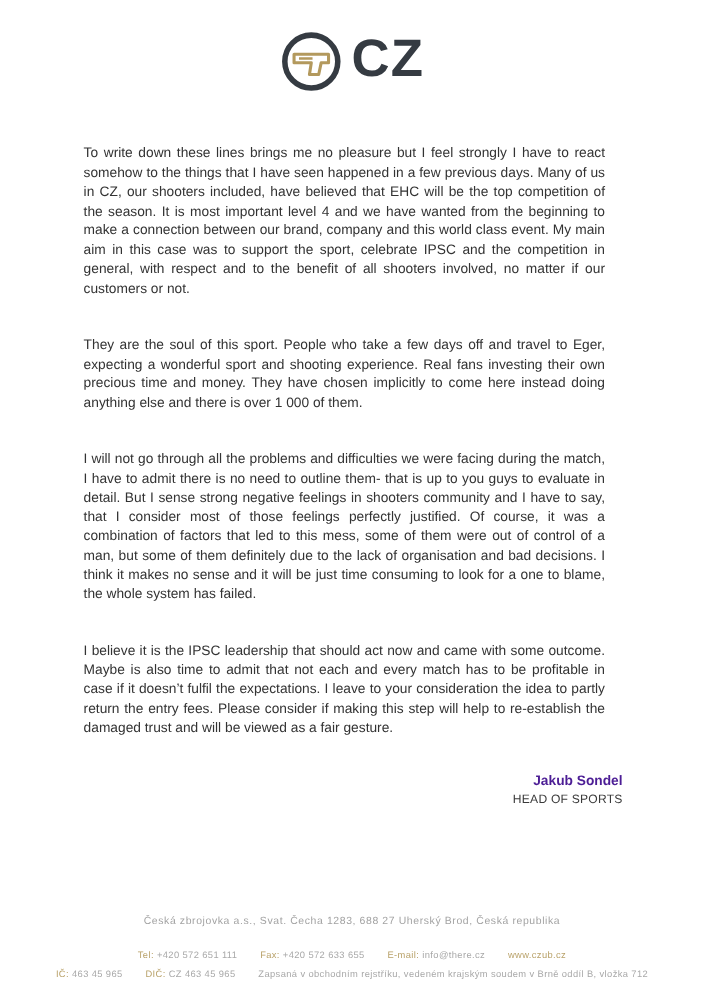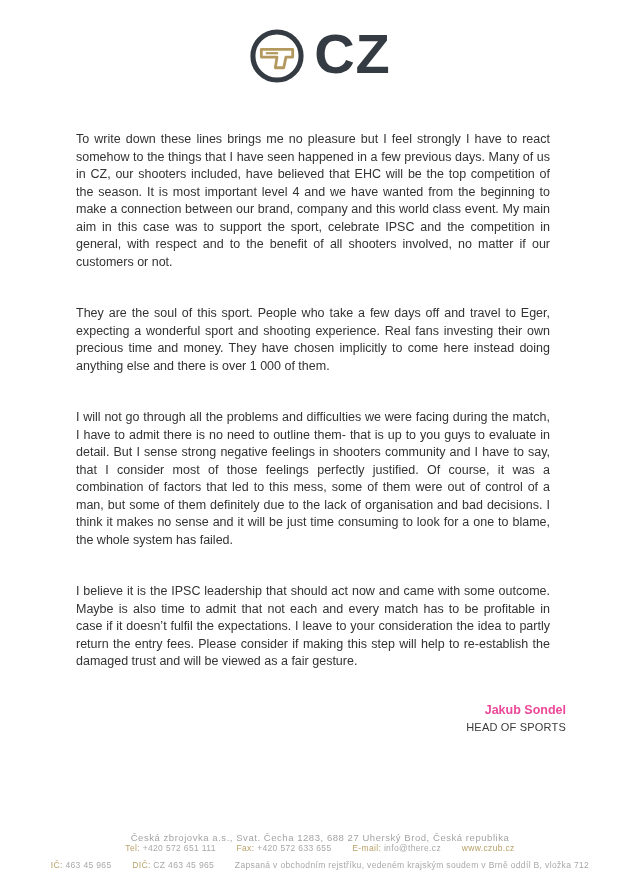--- a/index.html
+++ b/index.html
@@ -16,21 +16,21 @@
   .logo-row {
     position: absolute;
     top: 28px; left: 0; right: 0;
     display: flex;
     justify-content: center;
     align-items: center;
     gap: 9px;
   }
   .logo-icon svg { display: block; }
   .logo-text {
-    font-size: 56px;
+    font-size: 48px;
     font-weight: 700;
     color: #353b42;
     letter-spacing: 1px;
     line-height: 1;
     transform: translateY(-2px);
   }
 
   
   .letter {
     position: absolute;
@@ -44,35 +44,35 @@
   }
   .greeting { margin: 0 0 41px 0; text-align: left; }
   .para { margin: 0 16px 34px 0; }
   .para:last-of-type { margin-bottom: 0; }
 
   .signature {
     margin-top: 31px;
     text-align: right;
     line-height: 17px;
   }
-  .sig-name { font-weight: 700; font-size: 12.5px; color: #ec4899; }
+  .sig-name { font-weight: 700; font-size: 12.5px; color: #4c1d95; }
   .sig-title { font-size: 11px; color: #3a3a3a; letter-spacing: 0.2px; }
 
   
   .footer {
     position: absolute;
     left: 0; right: 0;
     top: 832px;
     text-align: center;
     color: #a6a6a6;
   }
   .f-address {
     font-size: 9.5px;
     letter-spacing: 0.55px;
-    margin-bottom: 0;
+    margin-bottom: 20px;
     color: #a3a3a3;
   }
   .f-line {
     font-size: 8.5px;
     letter-spacing: 0.35px;
     margin-bottom: 7px;
     color: #a8a8a8;
   }
   .f-line .seg { margin: 12px 9px; white-space: nowrap; }
   .lbl { color: #b9a26a; }

